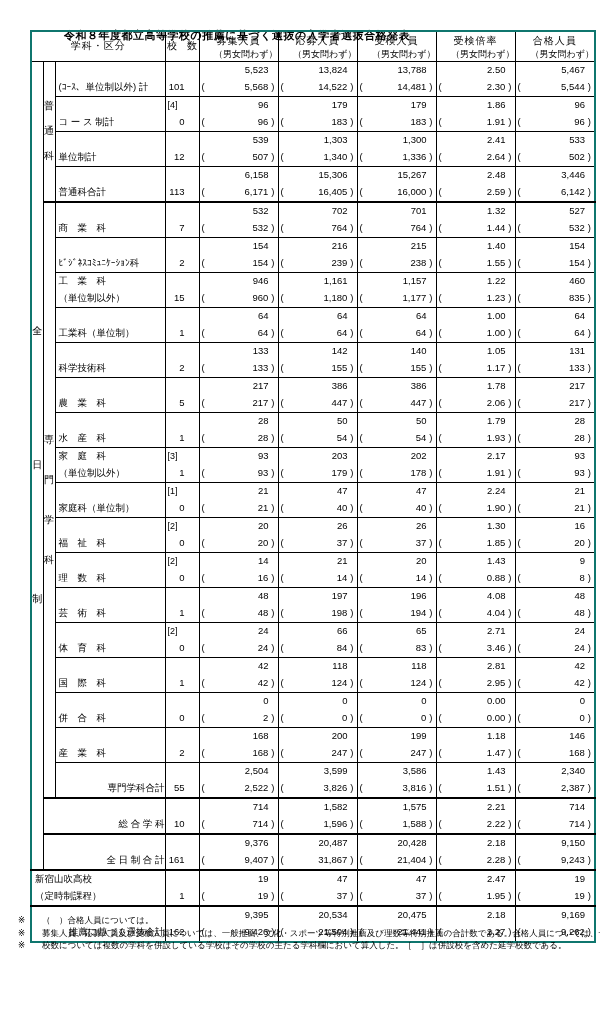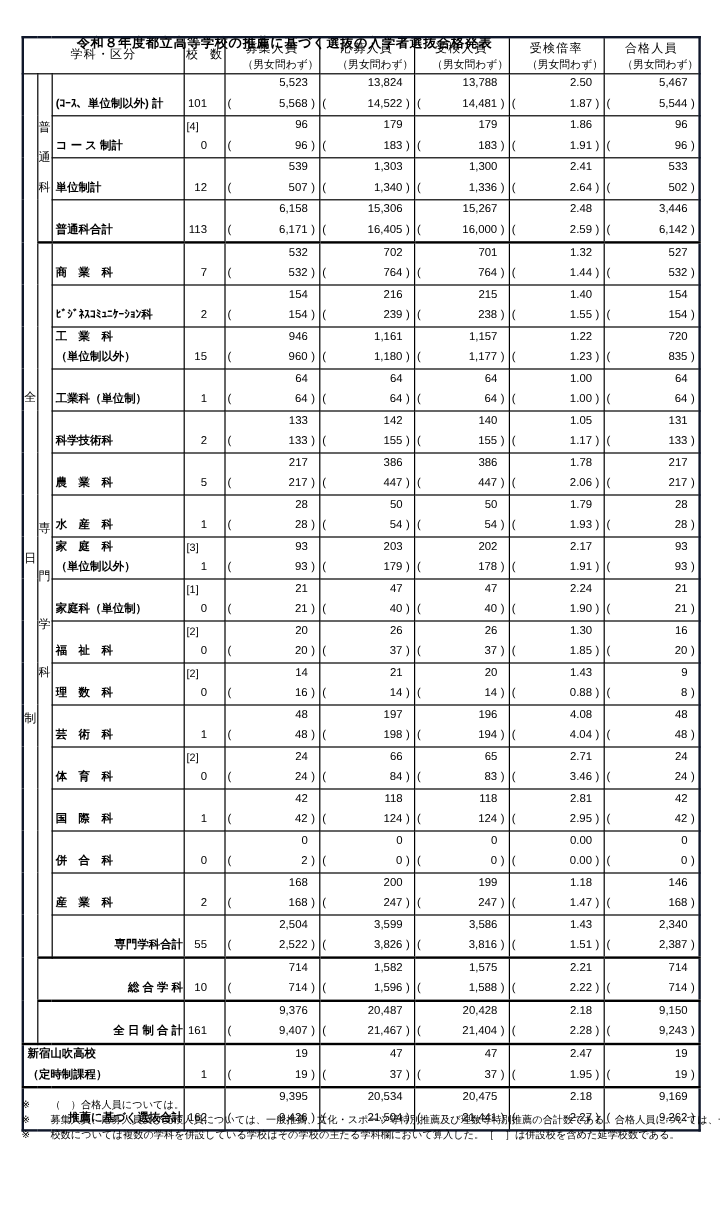--- a/index.html
+++ b/index.html
@@ -1,36 +1,36 @@
 <!DOCTYPE html>
 <html><head>
 <meta charset="utf-8">
 <style>
   * { box-sizing: border-box; margin: 0; padding: 0; }
   body { background: #fff; font-family: "Liberation Sans", "DejaVu Sans", sans-serif; }
   .page { position: relative; width: 600px; height: 1019px; background: #ffffff; color: #000; overflow: hidden; }
   .title { position: absolute; top: 28px; left: 64px; font-size: 11px; font-weight: bold; letter-spacing: 0.5px; }
-  table.main { position: absolute; top: 30px; left: 18px; width: 564px; border-collapse: collapse; table-layout: fixed; border: 2px solid #0f172a; }
+  table.main { position: absolute; top: 30px; left: 30px; width: 564px; border-collapse: collapse; table-layout: fixed; border: 2px solid #0f766e; }
   td, th { border: 1px solid #000; padding: 0; font-weight: normal; vertical-align: bottom; overflow: hidden; }
   thead tr { height: 30px; }
   th .h1 { font-size: 10px; line-height: 14px; text-align: center; letter-spacing: 1px; }
   th .h2 { font-size: 9px; line-height: 13px; text-align: right; }
   th.cat { vertical-align: middle; }
   tbody tr { height: 34px; }
   tr.thick-top td { border-top-width: 2px; }
   .cell { display: flex; flex-direction: column; justify-content: flex-end; height: 100%; }
   .l1, .l2 { height: 17px; line-height: 16px; font-size: 9.5px; white-space: nowrap; }
   .num { text-align: right; padding-right: 9px; }
   .paren { display: flex; align-items: baseline; }
   .paren .op { padding-left: 2px; }
   .paren .pv { flex: 1; text-align: right; }
   .paren .cp { padding: 0 3px 0 3px; }
   .schools .l1 { padding-left: 2px; font-size: 9px; }
   .schools .l2 { text-align: right; padding-right: 14px; }
-  .lbl .l1, .lbl .l2 { padding-left: 3px; font-weight: bold; }
+  .lbl .l1, .lbl .l2 { padding-left: 3px; }
   .lbl.center .l1, .lbl.center .l2 { text-align: right; padding-left: 0; }
   td.vcol { vertical-align: middle; }
   .vert { display: flex; flex-direction: column; align-items: center; justify-content: center; height: 100%; font-size: 10px; }
   .notes { position: absolute; left: 18px; top: 914px; width: 572px; }
   .note-line { display: flex; font-size: 8.5px; line-height: 12.5px; white-space: nowrap; }
   .note-line .mk { width: 24px; flex: none; }
   .note-line.cont { padding-left: 24px; }
 </style>
 </head>
 <body>
@@ -136,21 +136,21 @@
                 <span class="pv">14,481</span>
                 <span class="cp">)</span>
               </div>
             </div>
           </td>
           <td>
             <div class="cell">
               <div class="l1 num">2.50</div>
               <div class="l2 paren">
                 <span class="op">(</span>
-                <span class="pv">1.87</span>
+                <span class="pv">2.30</span>
                 <span class="cp">)</span>
               </div>
             </div>
           </td>
           <td>
             <div class="cell">
               <div class="l1 num">5,467</div>
               <div class="l2 paren">
                 <span class="op">(</span>
                 <span class="pv">5,544</span>
@@ -535,21 +535,21 @@
               <div class="l1 num">1.22</div>
               <div class="l2 paren">
                 <span class="op">(</span>
                 <span class="pv">1.23</span>
                 <span class="cp">)</span>
               </div>
             </div>
           </td>
           <td>
             <div class="cell">
-              <div class="l1 num">720</div>
+              <div class="l1 num">460</div>
               <div class="l2 paren">
                 <span class="op">(</span>
                 <span class="pv">835</span>
                 <span class="cp">)</span>
               </div>
             </div>
           </td>
         </tr>
         <tr>
           <td class="lbl" colspan="1">
@@ -1532,21 +1532,21 @@
                 <span class="pv">9,407</span>
                 <span class="cp">)</span>
               </div>
             </div>
           </td>
           <td>
             <div class="cell">
               <div class="l1 num">20,487</div>
               <div class="l2 paren">
                 <span class="op">(</span>
-                <span class="pv">21,467</span>
+                <span class="pv">31,867</span>
                 <span class="cp">)</span>
               </div>
             </div>
           </td>
           <td>
             <div class="cell">
               <div class="l1 num">20,428</div>
               <div class="l2 paren">
                 <span class="op">(</span>
                 <span class="pv">21,404</span>

